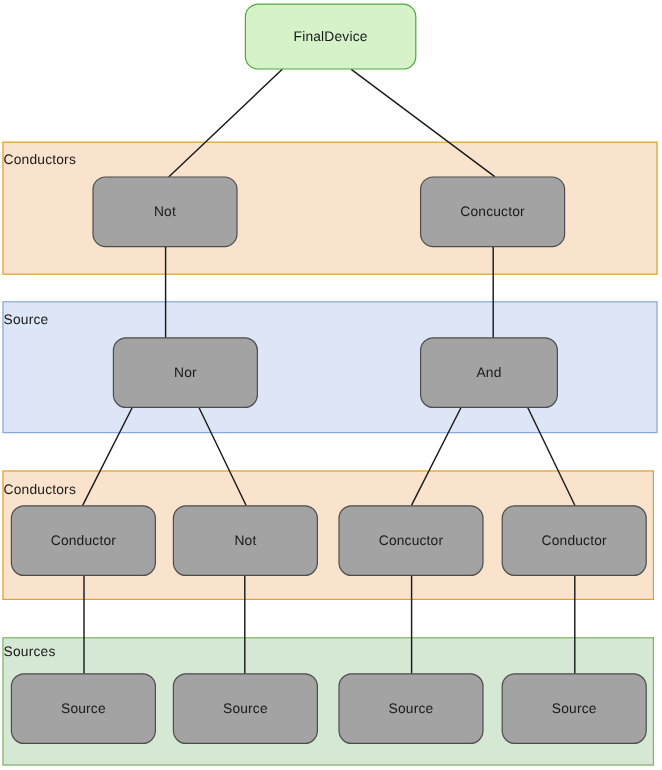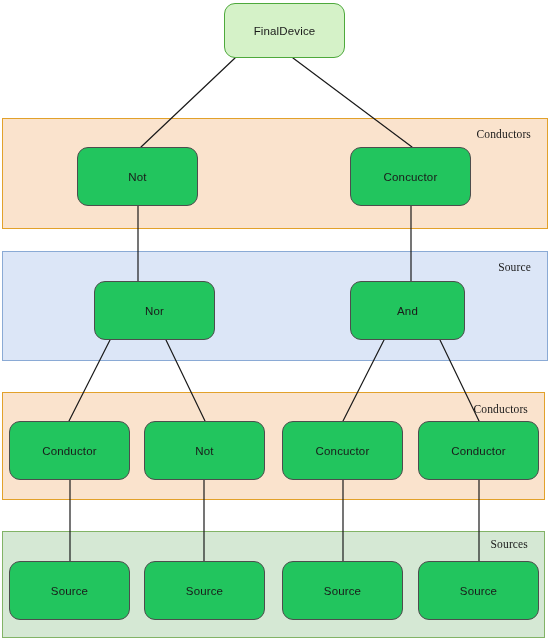--- a/index.html
+++ b/index.html
@@ -30,40 +30,39 @@
   .band {
     position: absolute;
     box-sizing: border-box;
     border-width: 1px;
     border-style: solid;
     z-index: 1;
   }
   .band-title {
     position: absolute;
     left: 0;
-    right: 16px;
-    text-align: right;
+    right: 0;
+    text-align: left;
     font-size: 11.5px;
     color: #1a1a1a;
     letter-spacing: 0.15px;
     line-height: 14px;
-    font-family: Liberation Serif, serif;
   }
   .node {
     position: absolute;
     box-sizing: border-box;
     display: flex;
     align-items: center;
     justify-content: center;
     border-radius: 11px;
     font-size: 11.5px;
     color: #1a1a1a;
     letter-spacing: 0.15px;
     z-index: 3;
-    background: #22c55e;
+    background: #a3a3a3;
     border: 1.4px solid #4d4d4d;
   }
   .node.accent {
     background: #d5f2c8;
     border: 1.4px solid #4ea93c;
   }
   .node-label {
     pointer-events: none;
     user-select: none;
   }
@@ -97,21 +96,21 @@
       <line x1="166" y1="340" x2="205" y2="421" stroke="#1a1a1a" stroke-width="1.2" stroke-linecap="round"></line>
       <line x1="384" y1="340" x2="343" y2="421" stroke="#1a1a1a" stroke-width="1.2" stroke-linecap="round"></line>
       <line x1="440" y1="340" x2="479" y2="421" stroke="#1a1a1a" stroke-width="1.2" stroke-linecap="round"></line>
       <line x1="70" y1="480" x2="70" y2="561" stroke="#1a1a1a" stroke-width="1.2" stroke-linecap="round"></line>
       <line x1="204" y1="480" x2="204" y2="561" stroke="#1a1a1a" stroke-width="1.2" stroke-linecap="round"></line>
       <line x1="343" y1="480" x2="343" y2="561" stroke="#1a1a1a" stroke-width="1.2" stroke-linecap="round"></line>
       <line x1="479" y1="480" x2="479" y2="561" stroke="#1a1a1a" stroke-width="1.2" stroke-linecap="round"></line>
     </svg>
 
   <div id="nodes">
-      <div class="node accent" style="left: 204px; top: 3px; width: 121px; height: 55px; margin-left: 20px;">
+      <div class="node accent" style="left: 204px; top: 3px; width: 143px; height: 55px;">
         <span class="node-label">FinalDevice</span>
       </div>
       <div class="node" style="left: 77px; top: 147px; width: 121px; height: 59px;">
         <span class="node-label">Not</span>
       </div>
       <div class="node" style="left: 350px; top: 147px; width: 121px; height: 59px;">
         <span class="node-label">Concuctor</span>
       </div>
       <div class="node" style="left: 77px; top: 281px; width: 121px; height: 59px; margin-left: 17px;">
         <span class="node-label">Nor</span>

